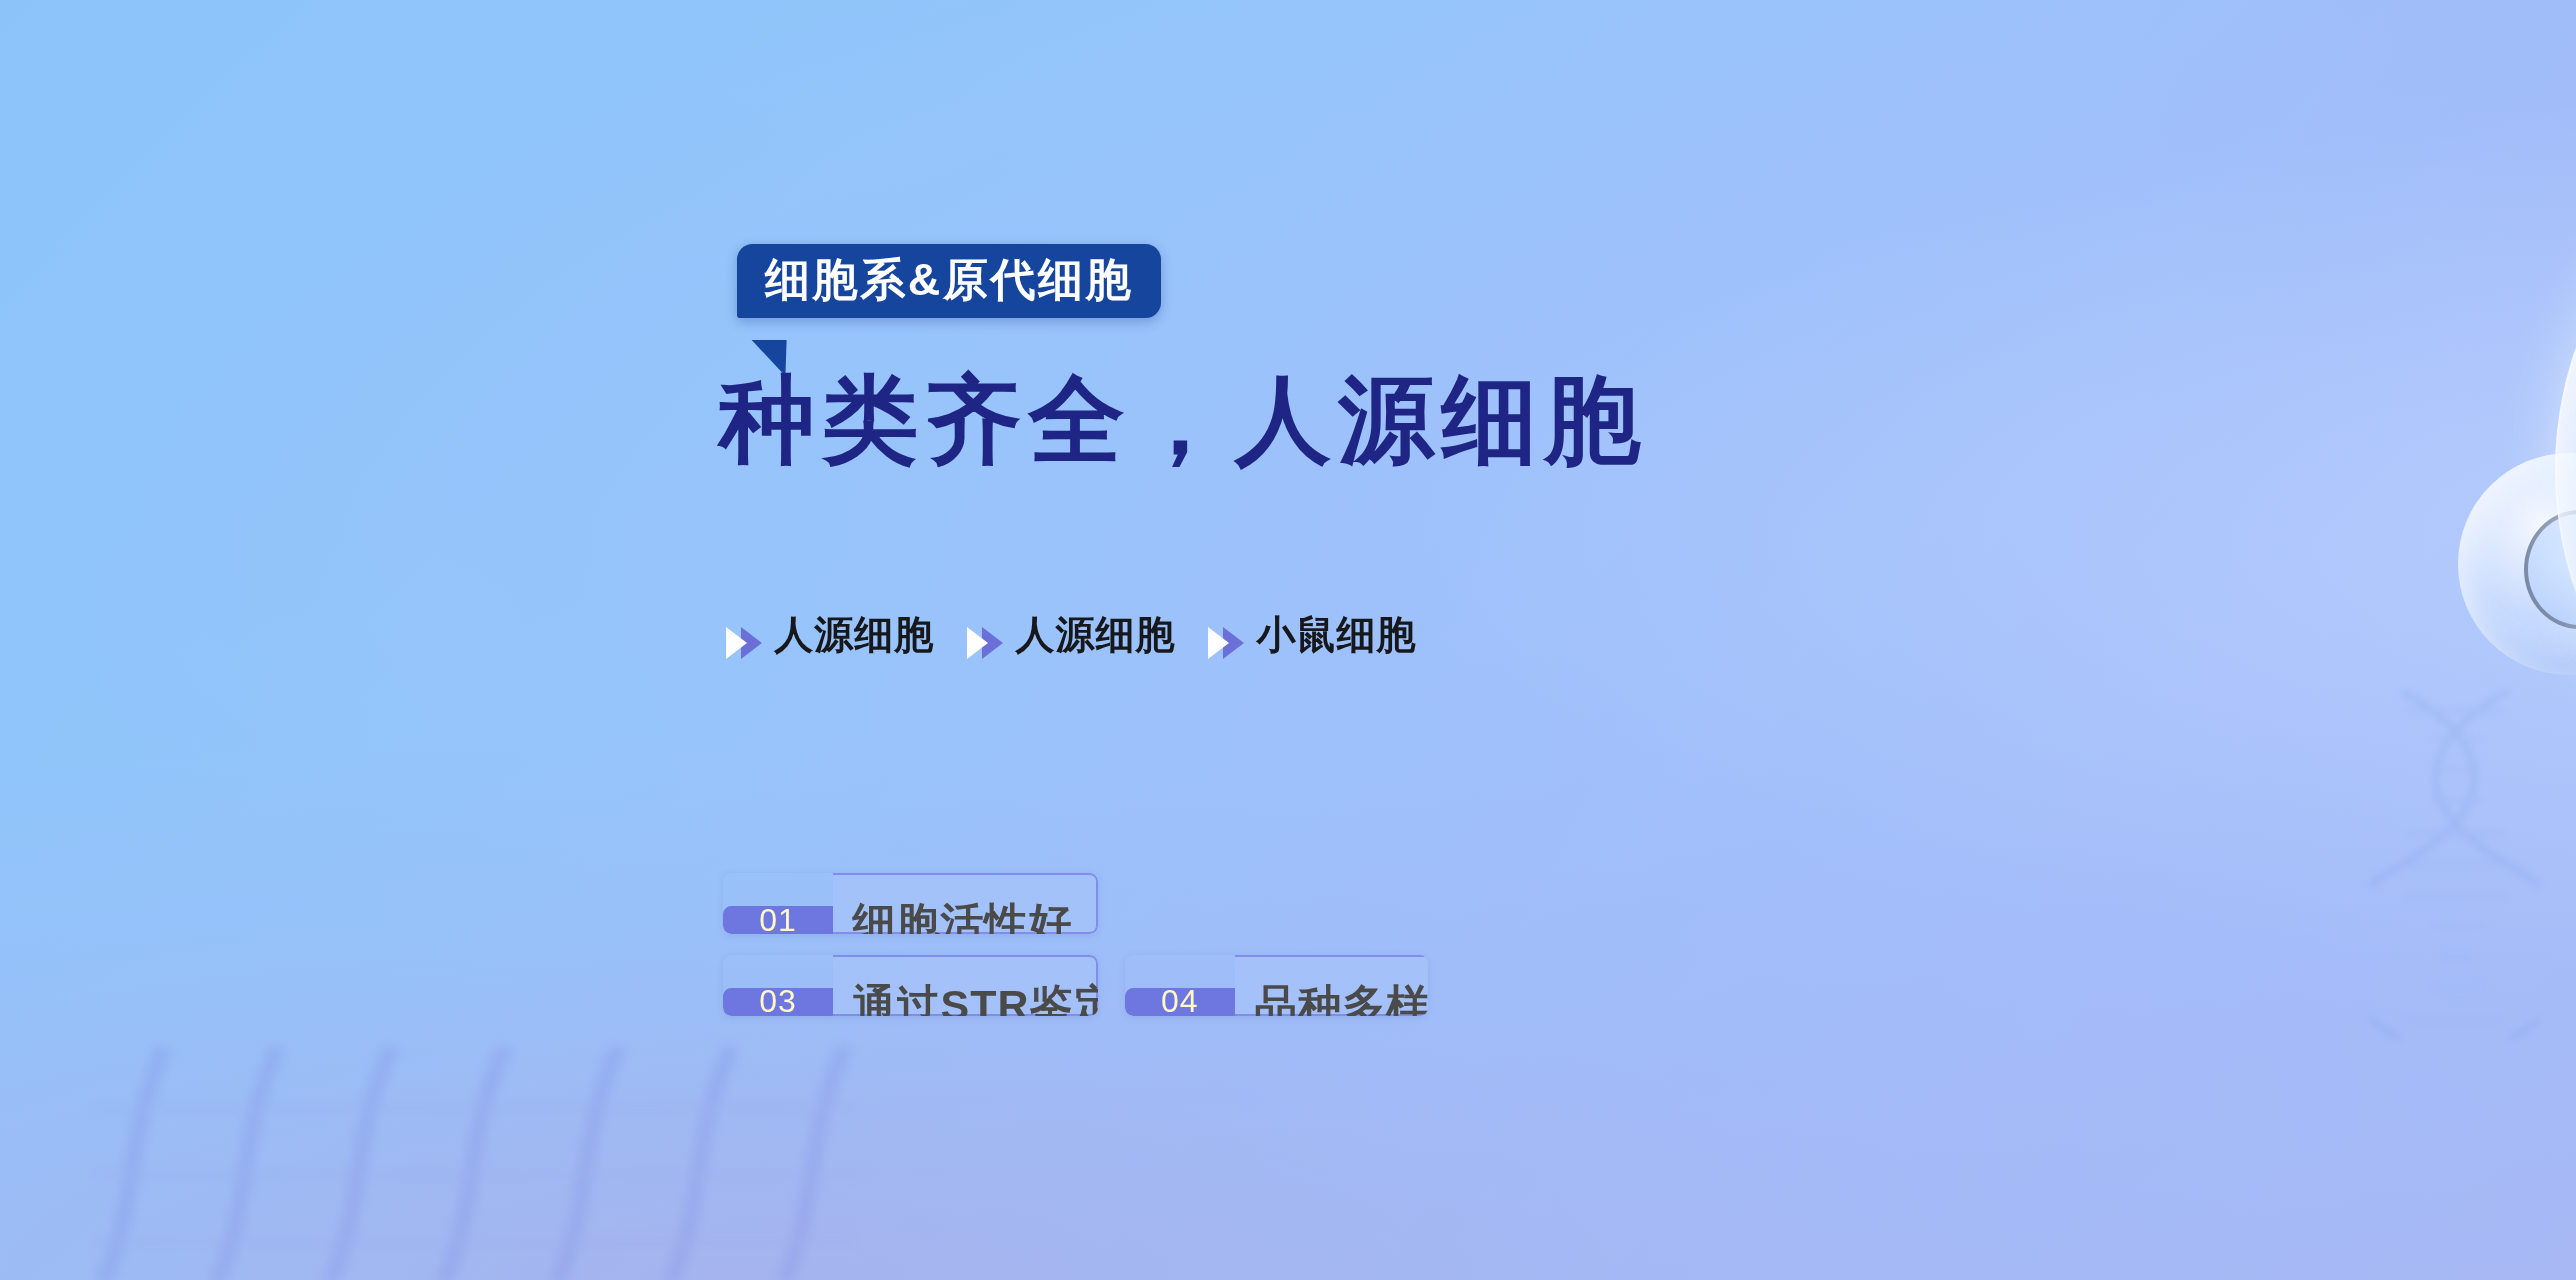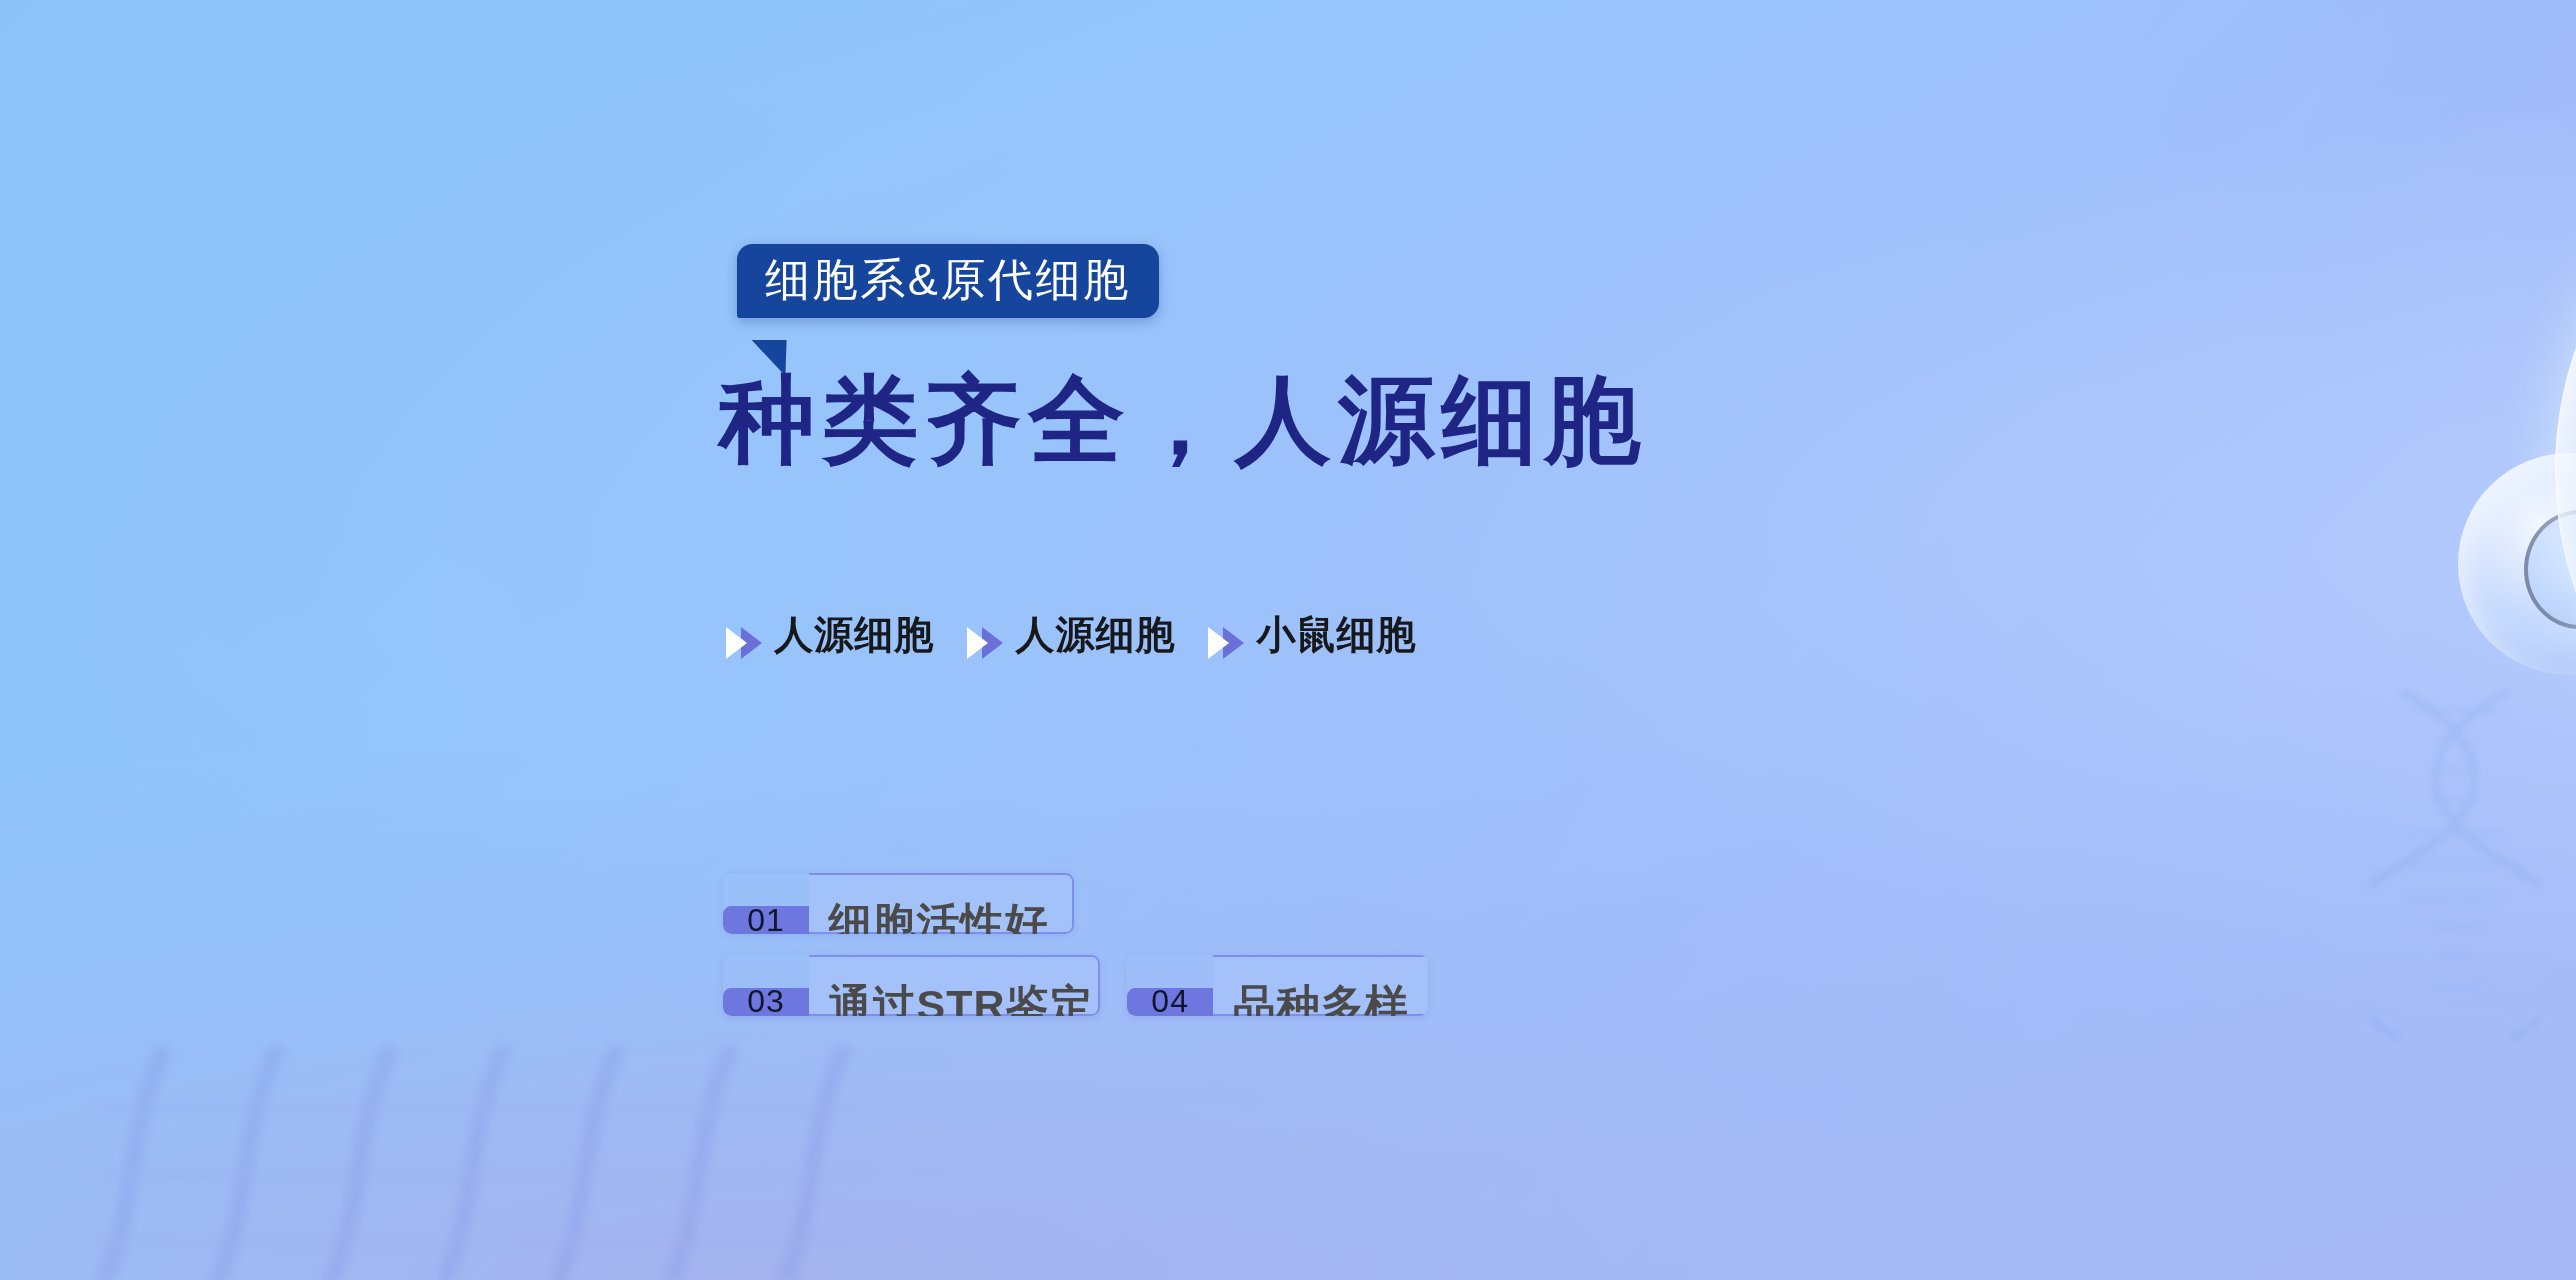--- a/index.html
+++ b/index.html
@@ -58,21 +58,21 @@
 
   
   .badge{
     position:absolute;left:737px;top:244px;
     padding:13.4px 28px 15.5px 28px;
     background:#16459e;
     border-radius:15.5px 15.5px 15.5px 3.1px;
     box-shadow:0 3.1px 11.3px rgba(20,50,130,.28);
   }
   .badge-text{
-    color:#ffffff;font-size:45px;font-weight:400;letter-spacing:2.6px;
+    color:#ffffff;font-size:45px;font-weight:700;letter-spacing:2.6px;
     line-height:1;white-space:nowrap;display:block;
   }
   .badge-tail{
     position:absolute;left:740px;top:340px;width:0;height:0;
     border-left:11.3px solid transparent;border-right:35px solid #16459e;
     border-bottom:36px solid transparent;
     transform:skewX(-2deg);
   }
 
   
@@ -95,22 +95,22 @@
   
   .features{position:absolute;left:723px;top:873px;width:732px;}
   .feat-row{display:flex;margin-bottom:20.6px;}
   .feat{
     display:flex;align-items:stretch;height:61px;margin-right:27px;
     border-radius:8.2px;overflow:hidden;
     box-shadow:0 1.5px 7.2px rgba(70,90,170,.14);
   }
   .feat-num{
     display:flex;align-items:center;justify-content:center;
-    min-width:62px;padding:0 12px;background:#6e76df;
-    color:#0f172a;font-size:32px;font-weight:400;letter-spacing:1px;
+    min-width:62px;padding:0 24px;background:#6e76df;
+    color:#fef9c3;font-size:32px;font-weight:400;letter-spacing:1px;
     border-radius:8.2px 0 0 8.2px;
     margin-top:33px;
   }
   .feat-body{
     display:flex;align-items:center;padding:0 23px 0 19.6px;
     background:rgba(168,196,250,.62);
     border:2.1px solid rgba(123,132,232,.85);border-left:none;
     border-radius:0 8.2px 8.2px 0;
   }
   .feat-label{color:#4a4a4a;font-size:43px;font-weight:700;letter-spacing:1px;white-space:nowrap;margin-top:41px;}

